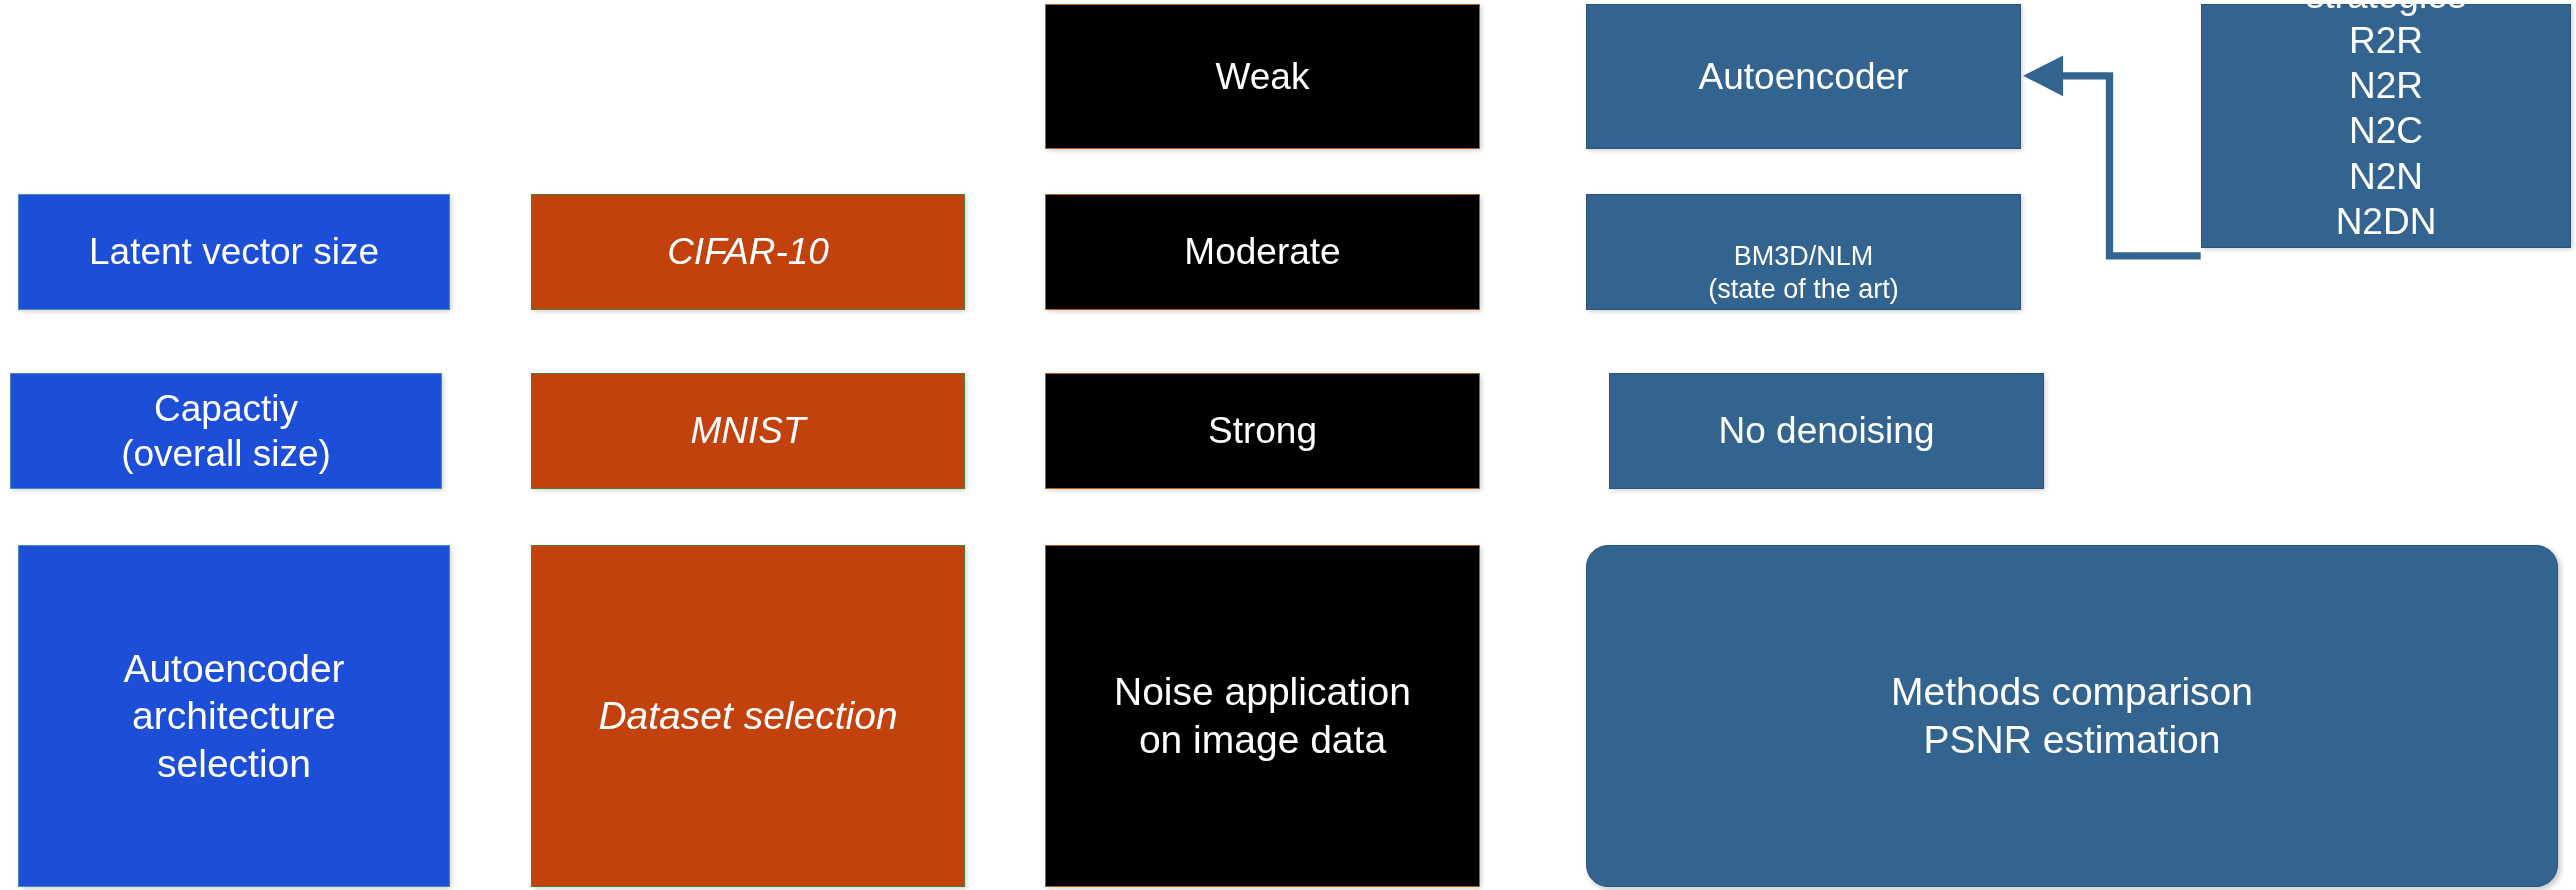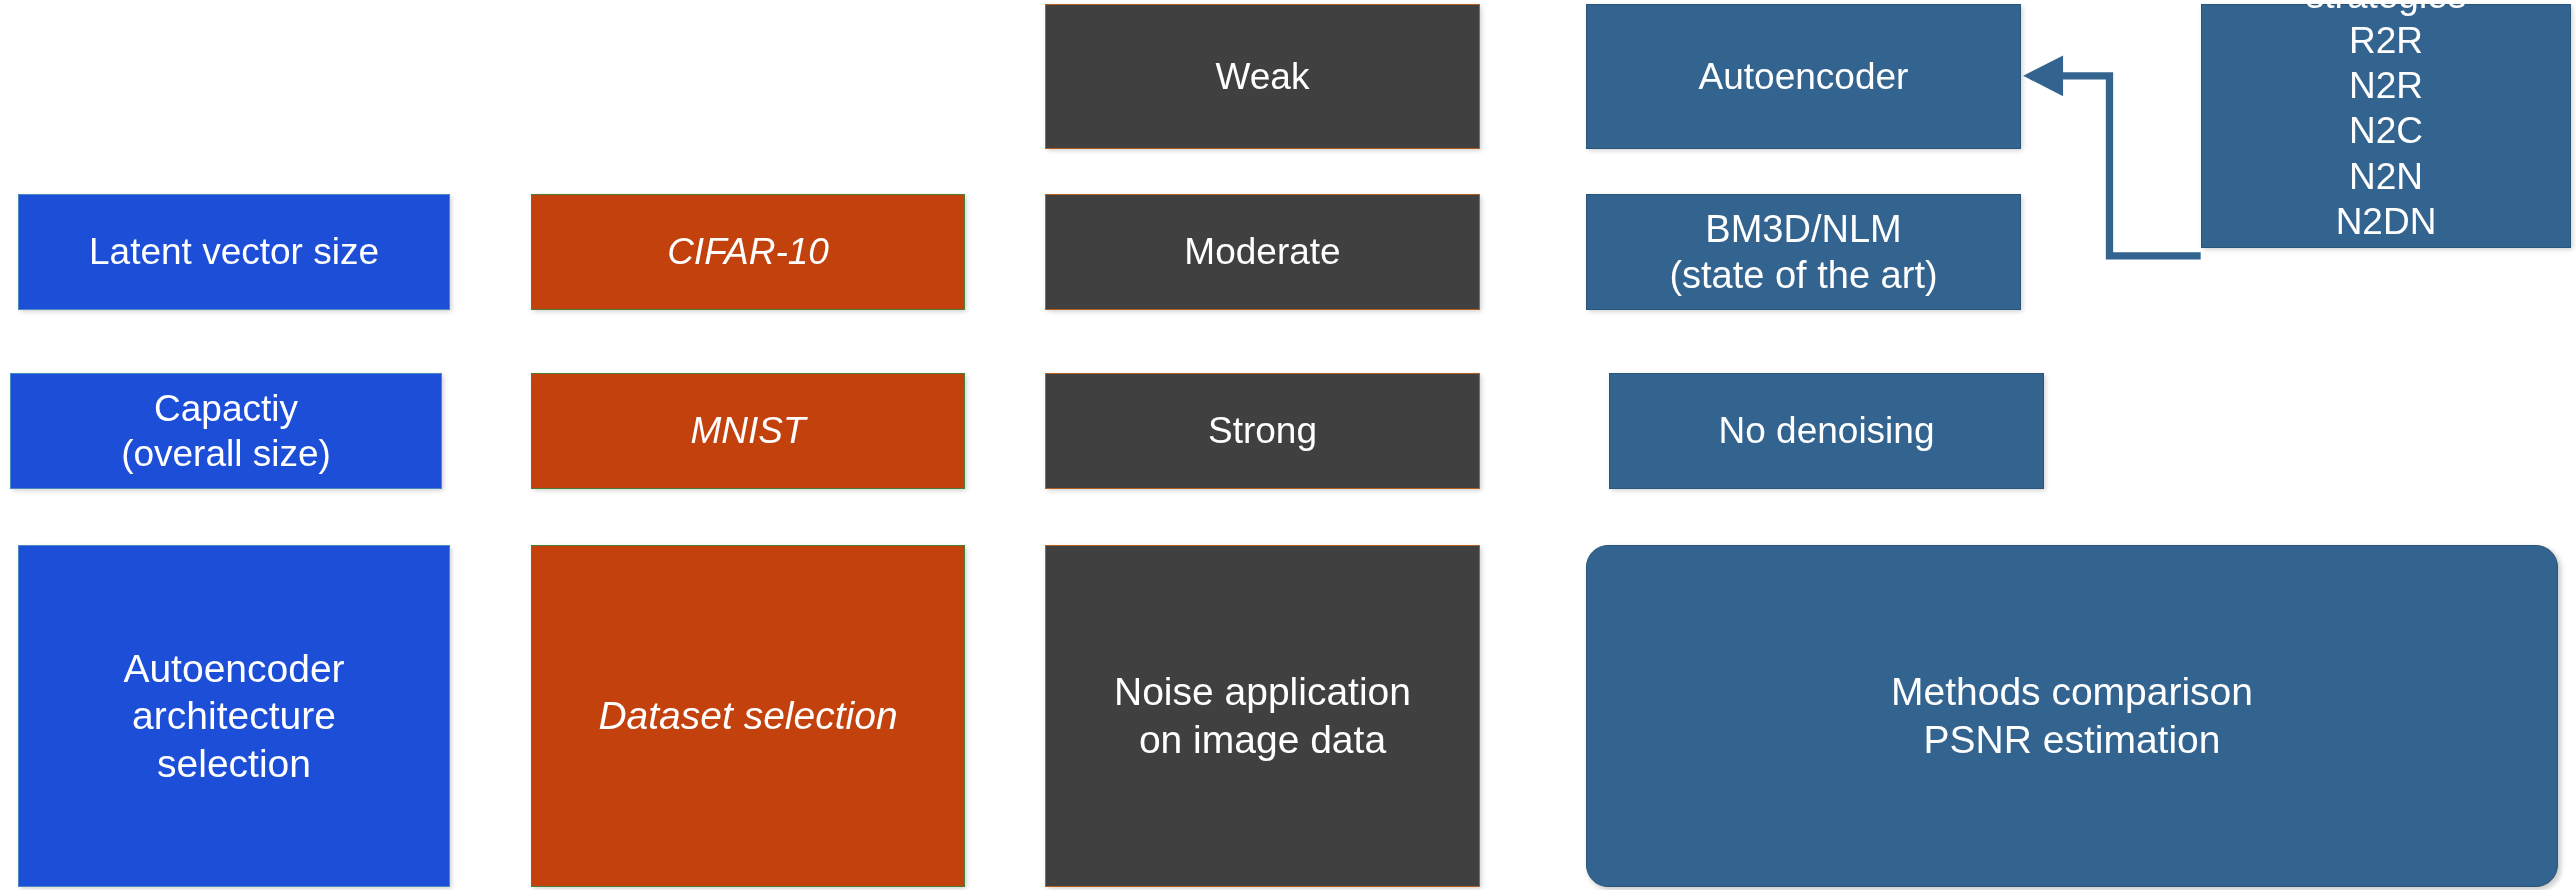--- a/index.html
+++ b/index.html
@@ -39,28 +39,28 @@
   .c-lightblue {
     background: #1d4ed8;
     border: 0.8px solid #4b89c0;
   }
   .c-green {
     background: #c2410c;
     border: 0.8px solid #4a7f33;
     font-style: italic;
   }
   .c-orange {
-    background: #404040;
+    background: #000000;
     border: 0.8px solid #b35f20;
   }
   .c-darkblue {
     background: #336490;
     border: 0.8px solid #2a5579;
   }
-  .fs-sm { font-size: 38px; }
+  .fs-sm { font-size: 27px; align-items: flex-end; }
   .fs-md { font-size: 37px; }
   .fs-lg { font-size: 39px; }
 
   
   #connector {
     position: absolute;
     left: 0;
     top: 0;
     width: 2576px;
     height: 891px;

